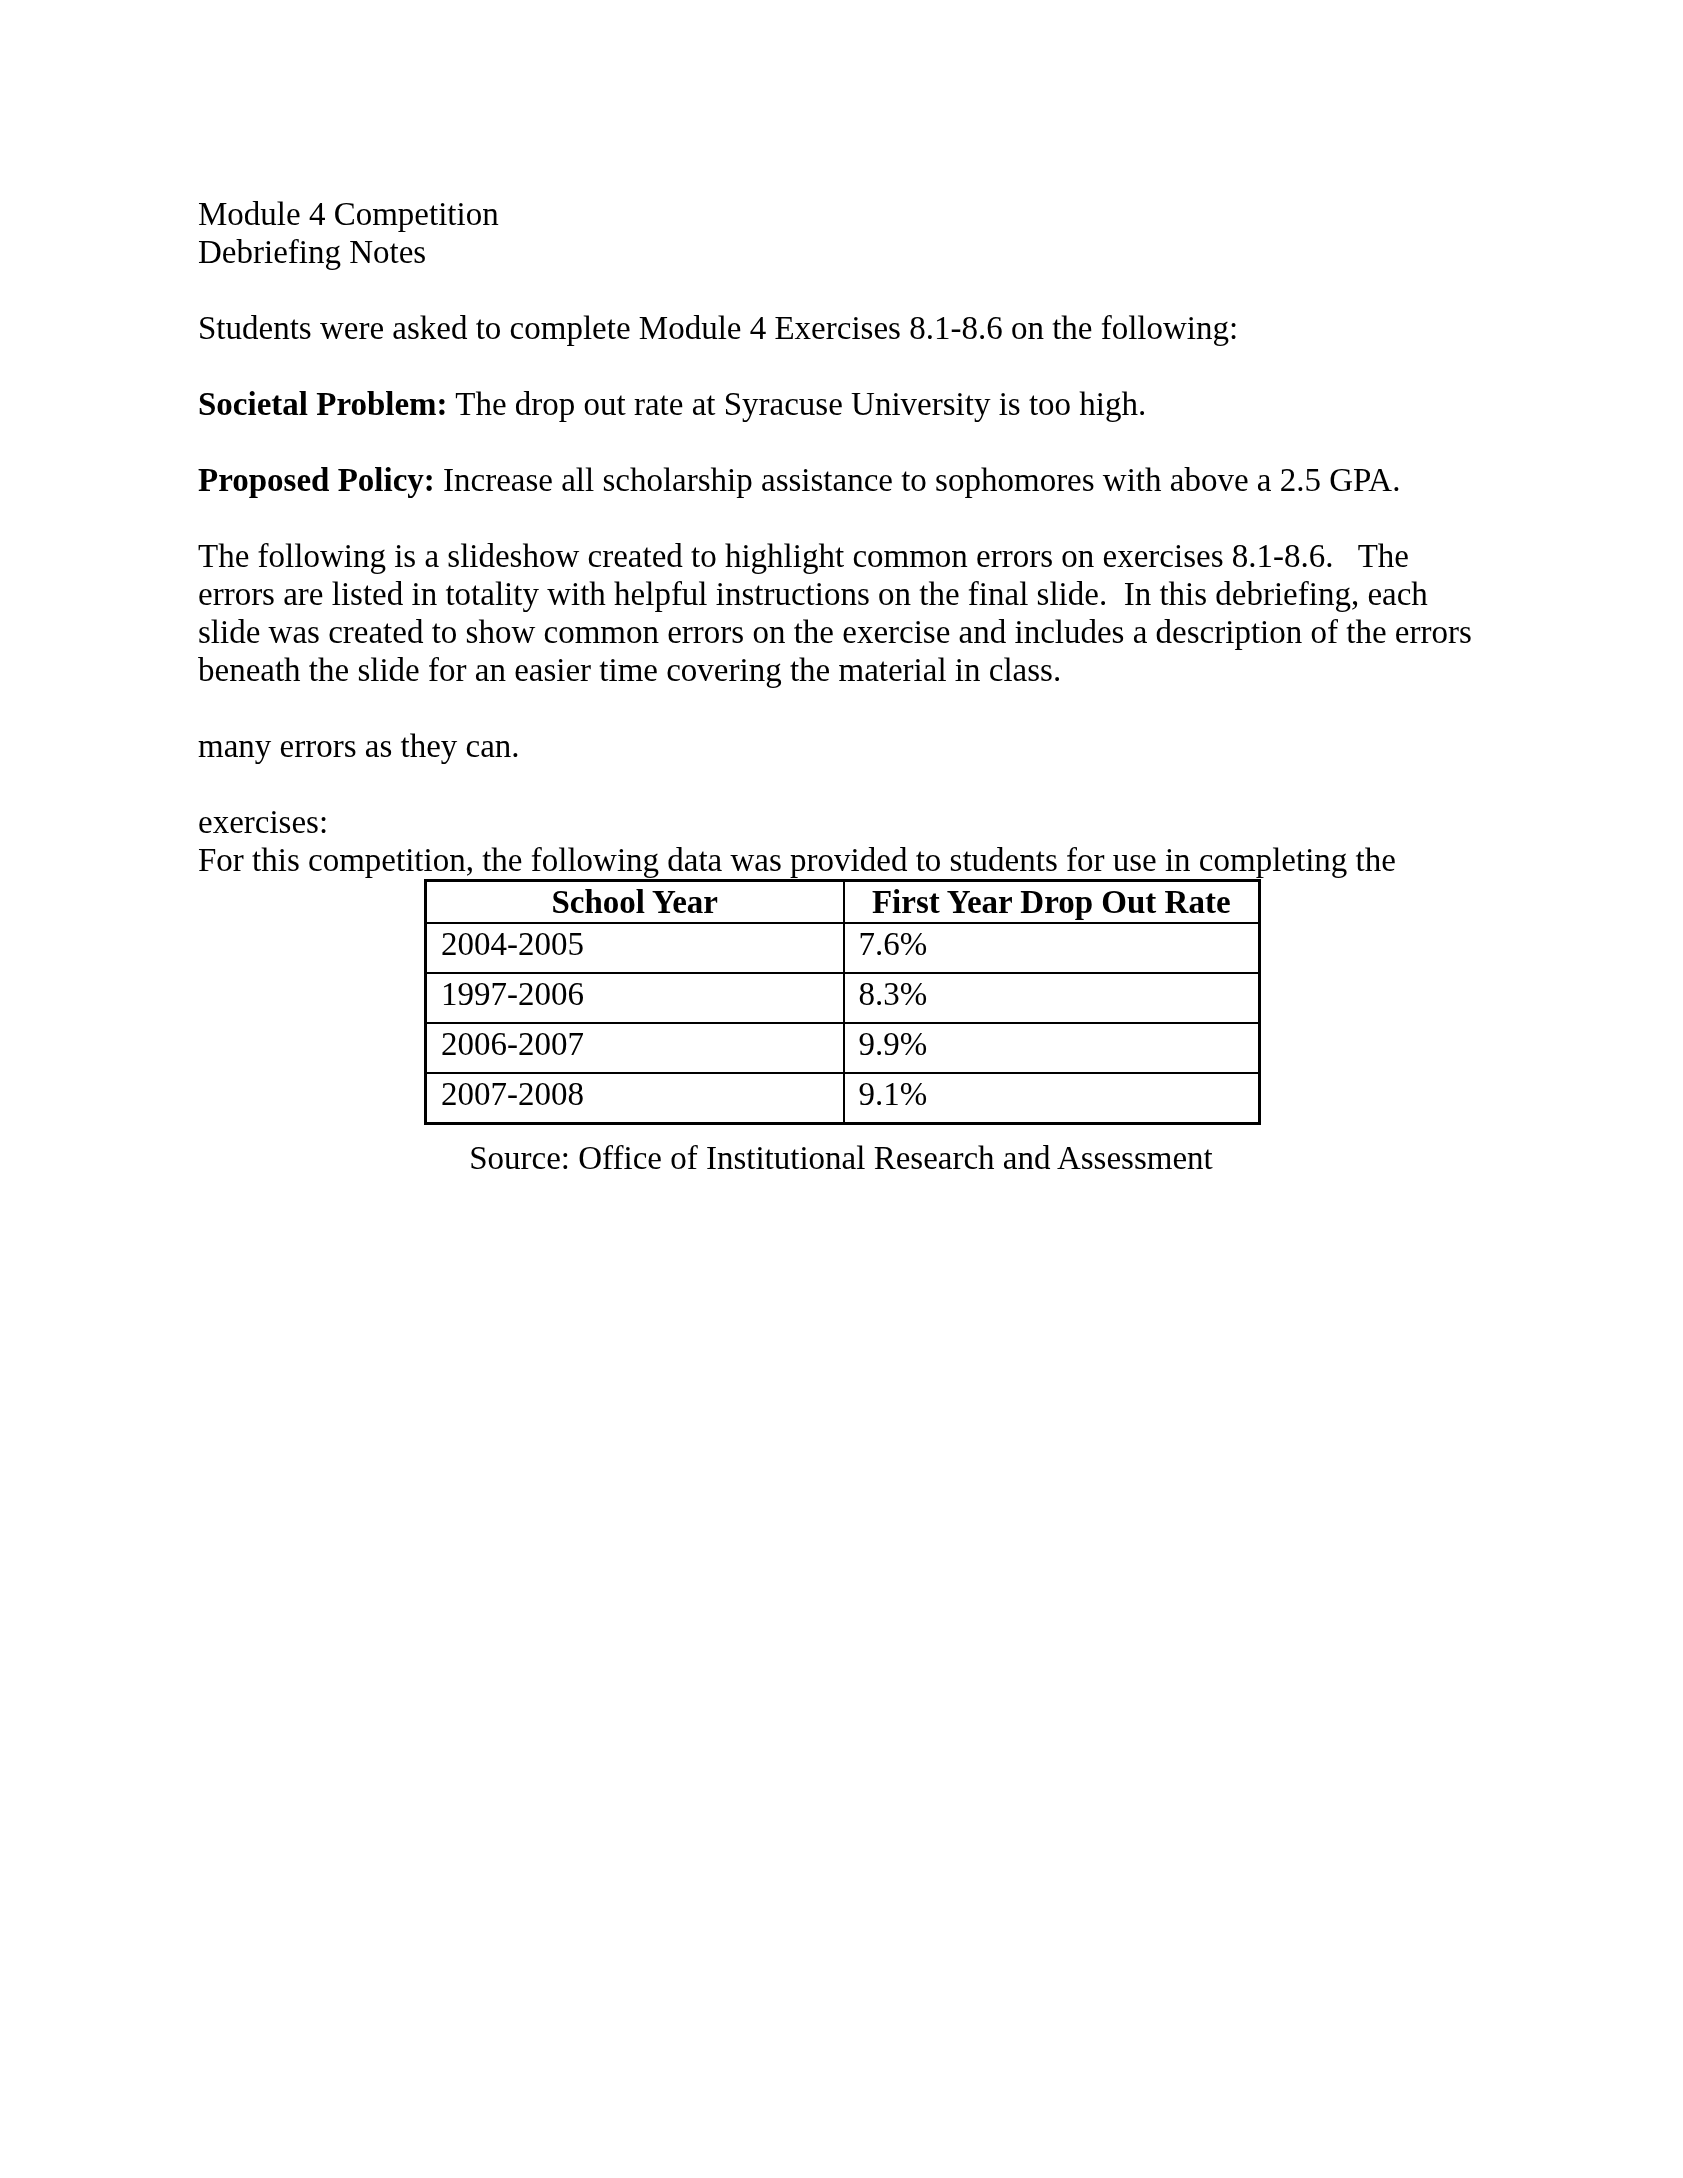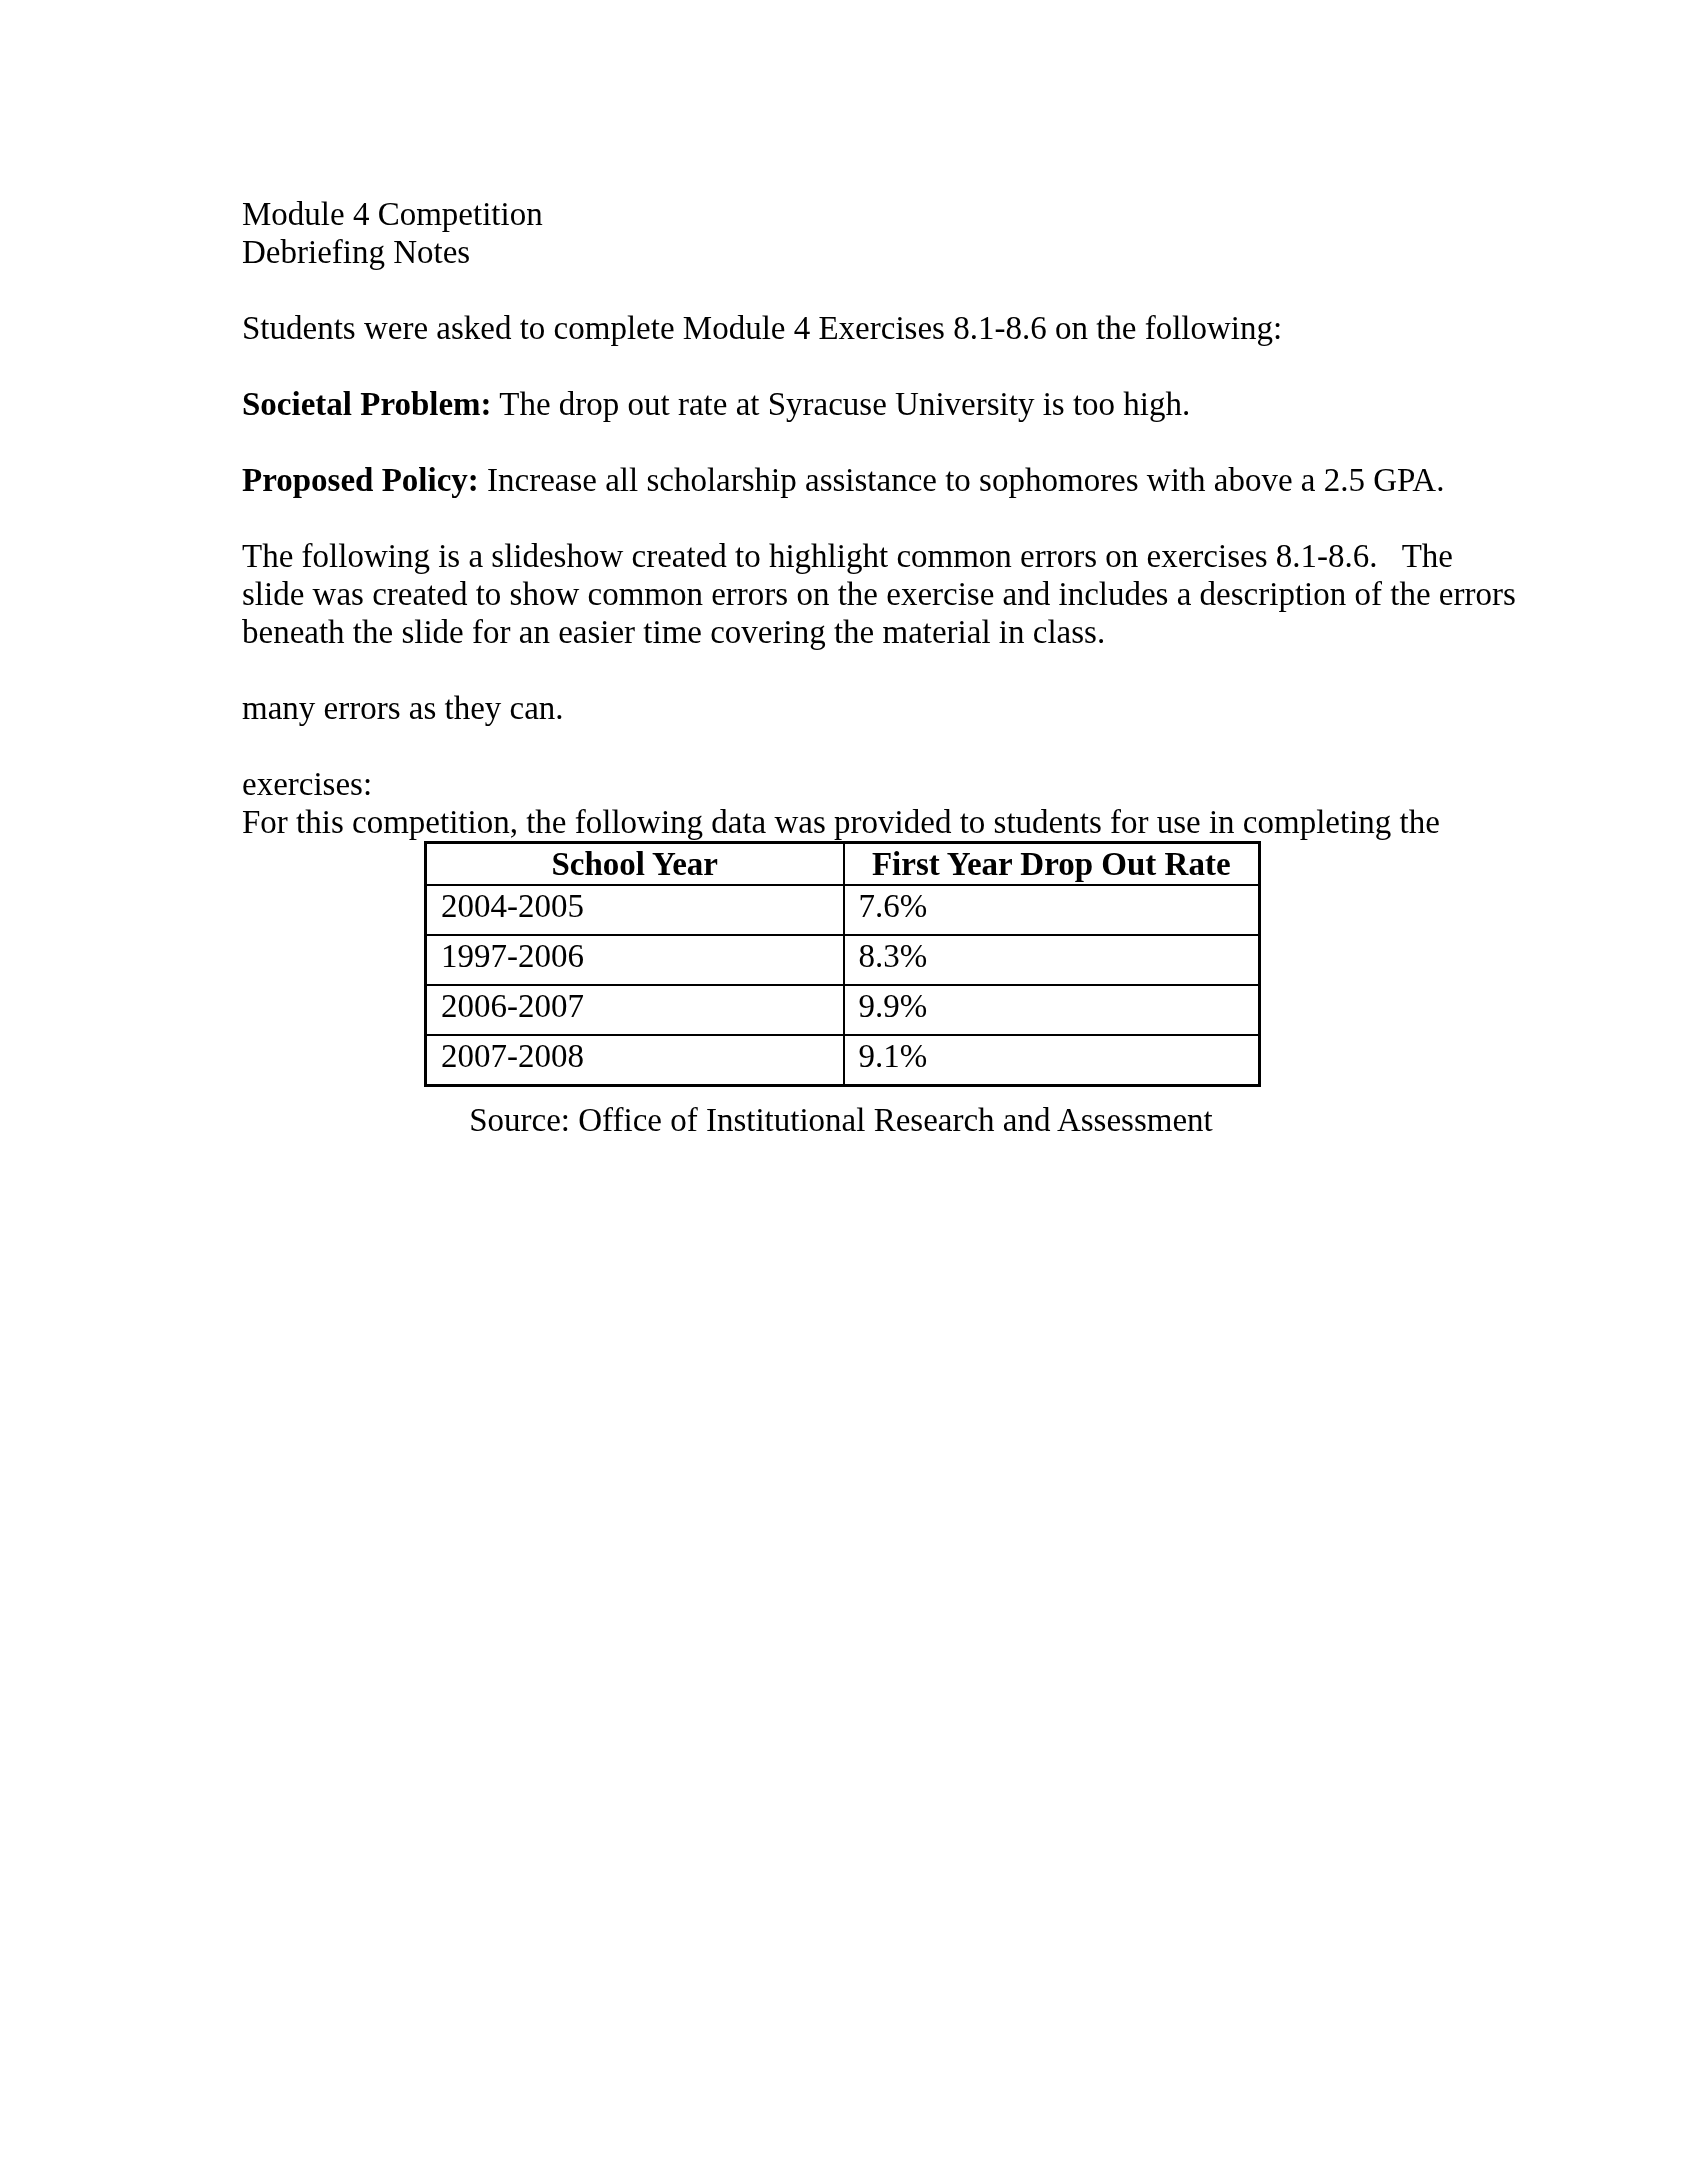--- a/index.html
+++ b/index.html
@@ -20,21 +20,20 @@
     position: absolute;
     left: 198px;
     top: 195px;
     width: 1287px;
   }
   .line {
     font-size: 33px;
     line-height: 38px;
     white-space: pre;
     color: #000000;
-    margin-left: 44px;
   }
   .spacer {
     height: 38px;
   }
   .b {
     font-weight: bold;
   }
   .table-block {
     margin-left: 226px;
     width: 834px;
@@ -89,20 +88,21 @@
 
     <div class="line"><span class="b">Societal Problem:</span><span> The drop out rate at Syracuse University is too high.</span></div>
 
     <div class="spacer"></div>
 
     <div class="line"><span class="b">Proposed Policy:</span><span> Increase all scholarship assistance to sophomores with above a 2.5 GPA.</span></div>
 
     <div class="spacer"></div>
 
     <div class="line">The following is a slideshow created to highlight common errors on exercises 8.1-8.6.   The</div>
+    <div class="line">errors are listed in totality with helpful instructions on the final slide.  In this debriefing, each</div>
     <div class="line">slide was created to show common errors on the exercise and includes a description of the errors</div>
     <div class="line">beneath the slide for an easier time covering the material in class.</div>
 
     <div class="spacer"></div>
 
     <div class="line">many errors as they can.</div>
 
     <div class="spacer"></div>
 
     <div class="line">exercises:</div>

